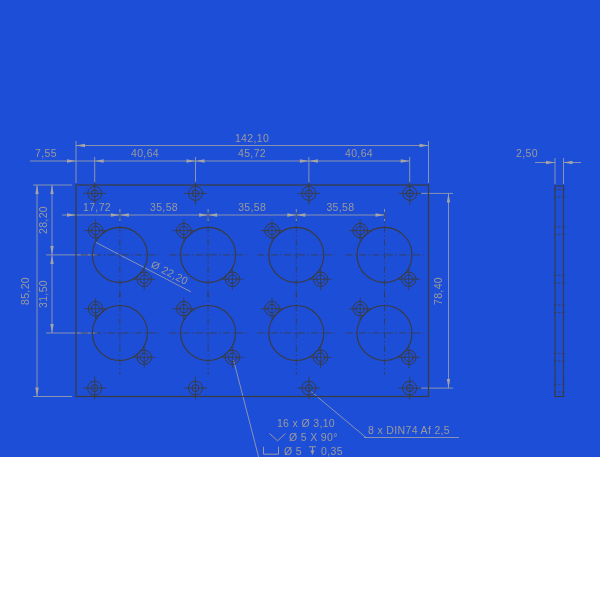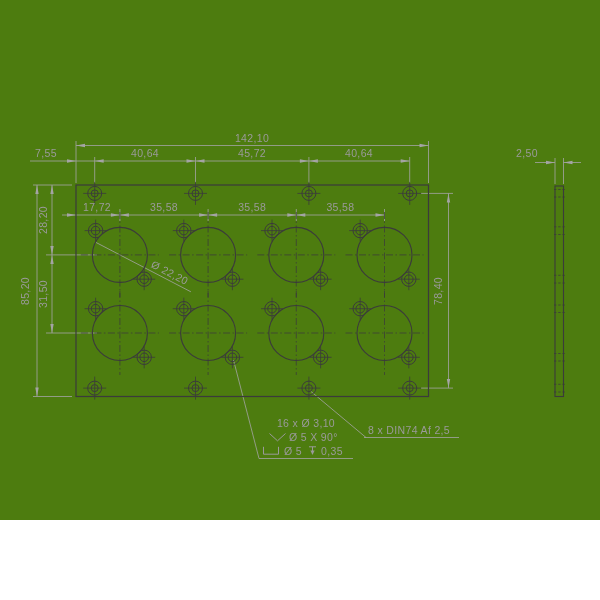--- a/index.html
+++ b/index.html
@@ -1,16 +1,16 @@
 <!DOCTYPE html>
 <html><head>
 <meta charset="utf-8">
 <style>
   html,body{margin:0;padding:0;background:#ffffff;}
-  .canvas{position:relative;width:600px;height:520px;background:#4d7c0f;overflow:hidden;
+  .canvas{position:relative;width:600px;height:457px;background:#1d4ed8;overflow:hidden;
           font-family:"Liberation Sans",sans-serif;}
   svg{position:absolute;left:0;top:0;}
   svg text{font-family:"Liberation Sans",sans-serif;font-size:10.5px;fill:#9a9a9a;letter-spacing:0.35px;}
 </style>
 </head>
 <body>
 
 <div class="canvas">
 <svg width="600" height="600" viewBox="0 0 600 600">
 

